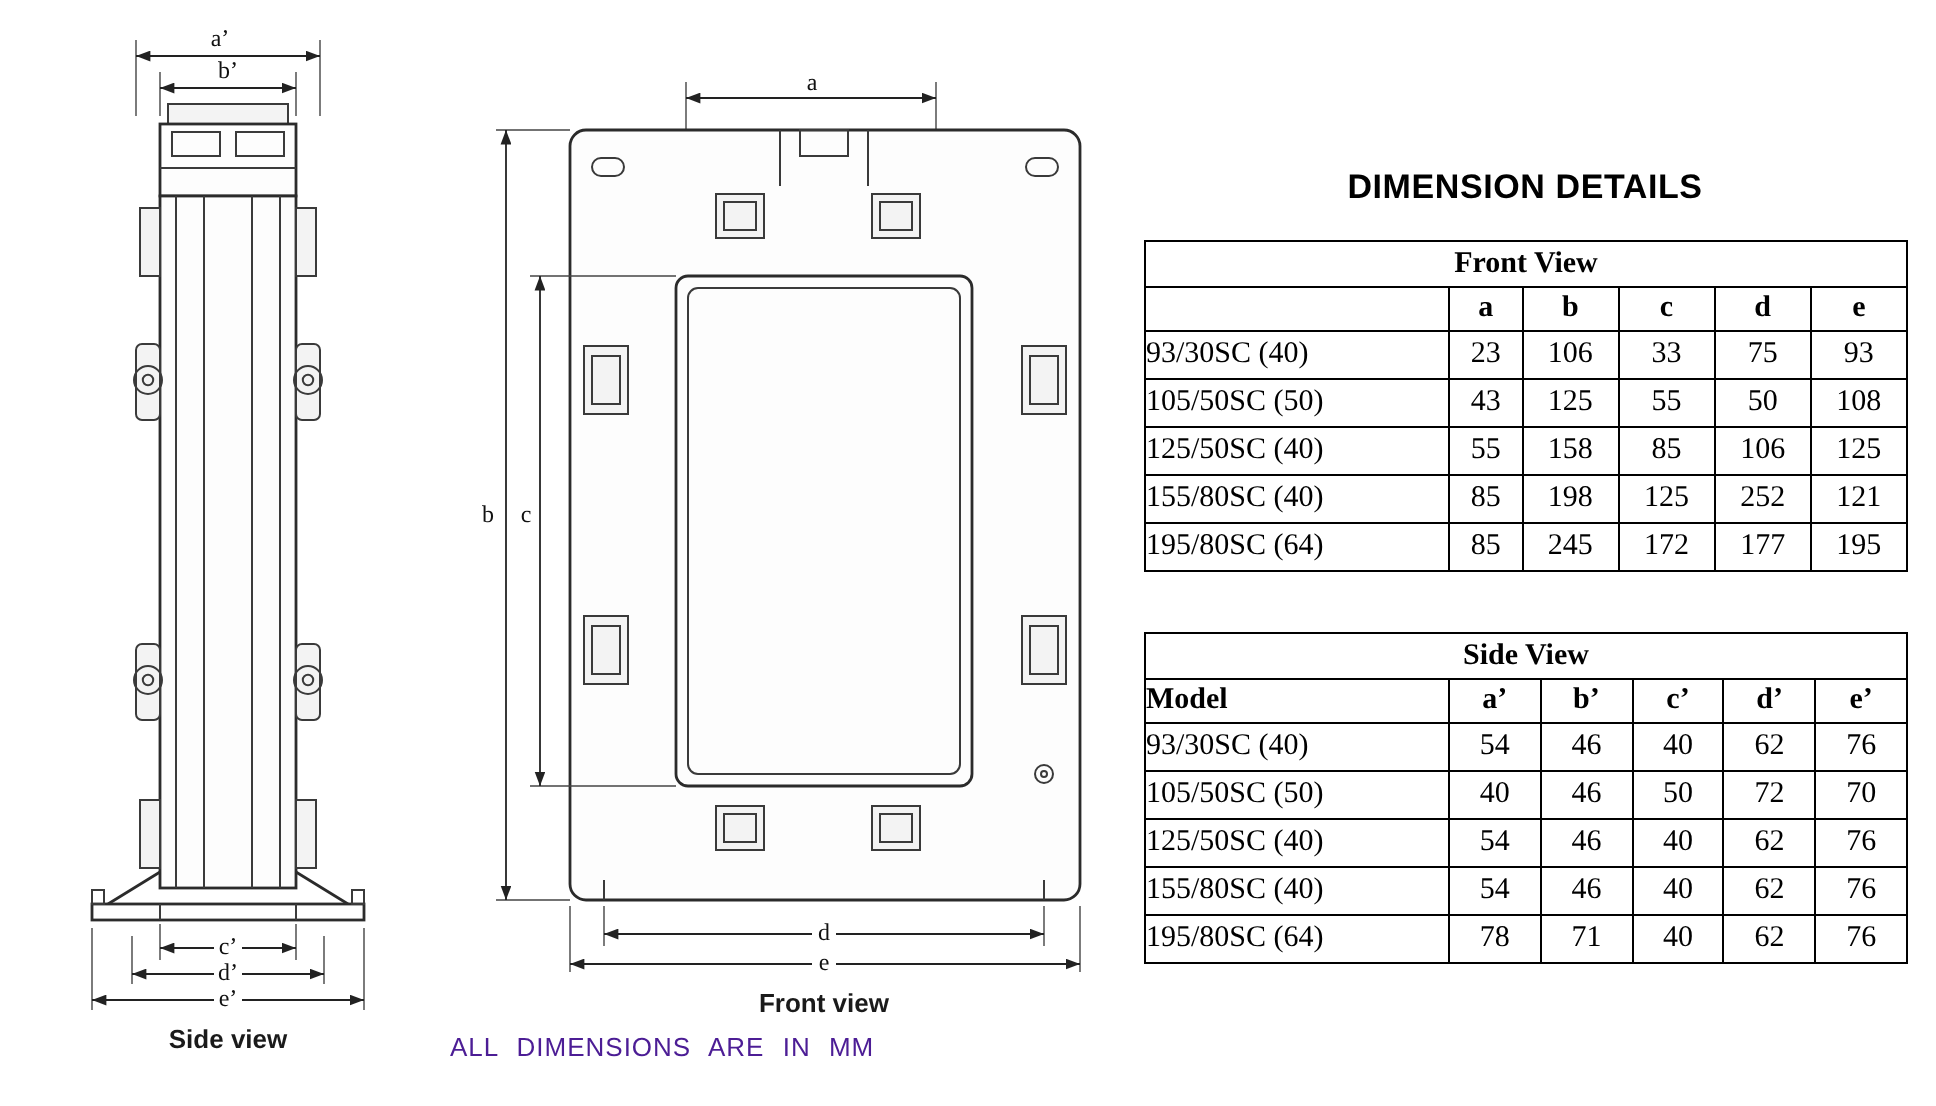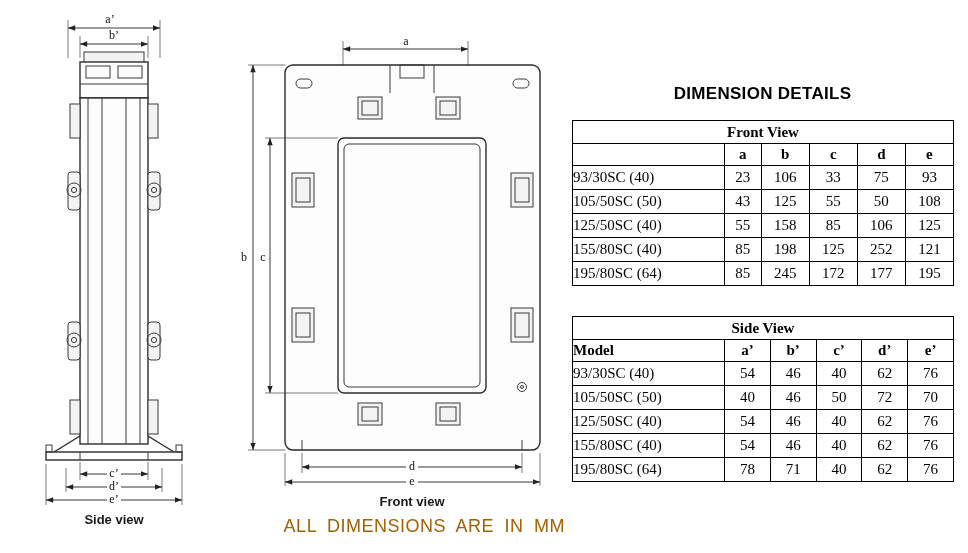--- a/index.html
+++ b/index.html
@@ -3,21 +3,21 @@
 <meta charset="utf-8">
 <style>
   * { margin: 0; padding: 0; box-sizing: border-box; }
   html, body { width: 968px; height: 553px; background: #ffffff; overflow: hidden; }
   body { position: relative; font-family: "Liberation Sans", sans-serif; color: #111; }
 
   .abs { position: absolute; }
 
   
   .caption { font-weight: bold; font-size: 13px; text-align: center; color: #1a1a1a; }
-  .footer-note { font-size: 18px; letter-spacing: 0.5px; word-spacing: 5px; text-align: right; color: #a16207; }
+  .footer-note { font-size: 13px; letter-spacing: 0.5px; word-spacing: 5px; text-align: left; color: #4c1d95; }
 
   
   .panel-title { font-size: 17px; font-weight: bold; text-align: center; color: #000; letter-spacing: 0.3px; }
 
   table.dim-table {
     border-collapse: collapse;
     width: 382px;
     font-family: "Liberation Serif", serif;
     font-size: 15px;
     color: #000;

